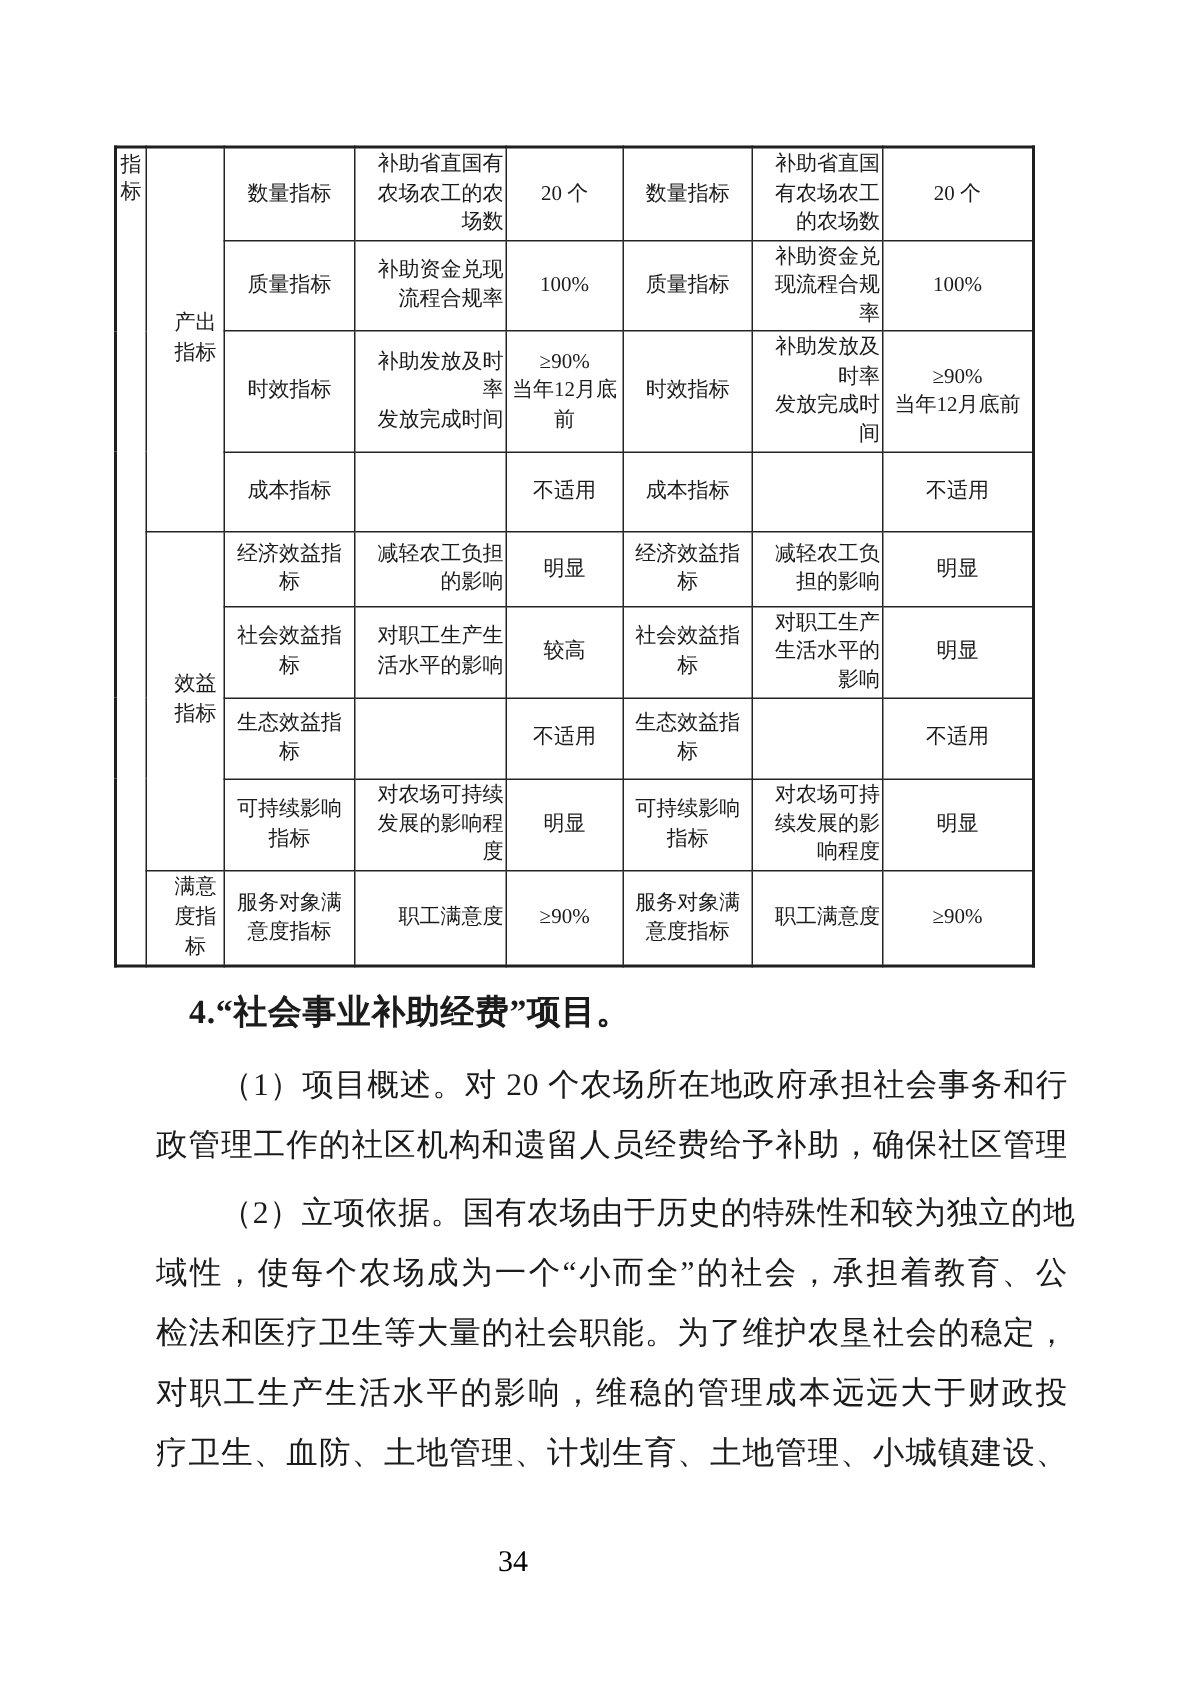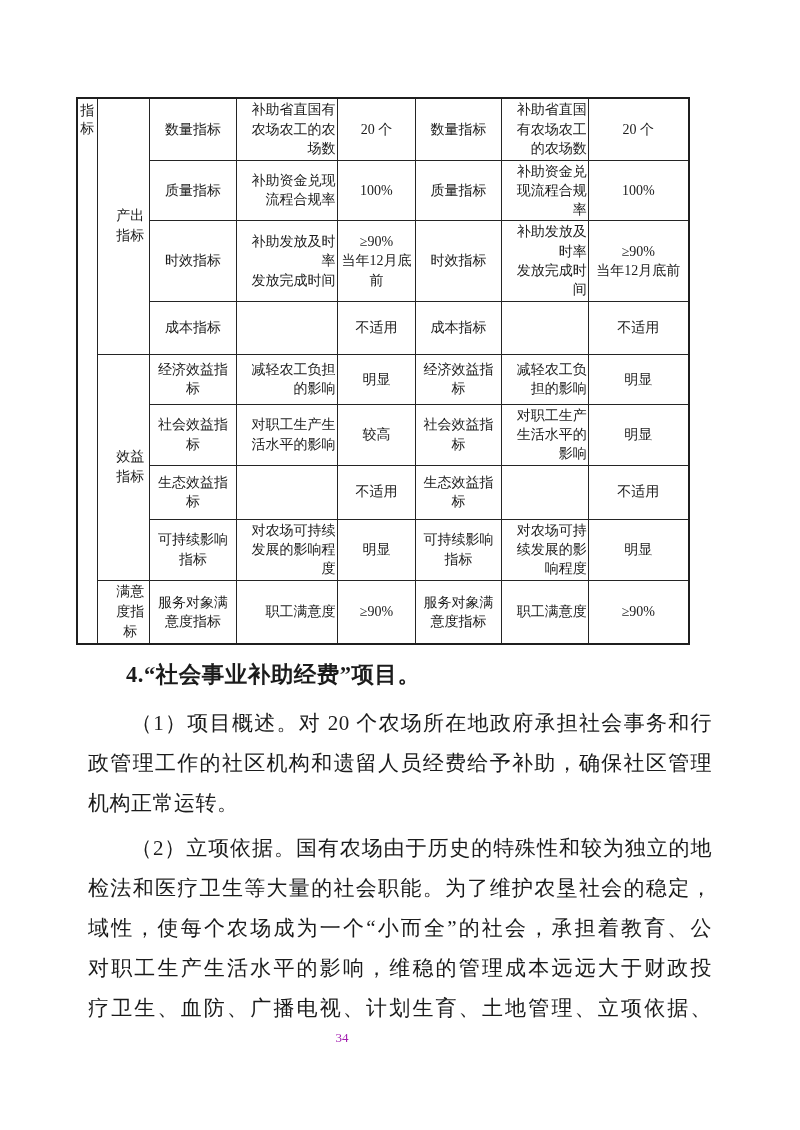--- a/index.html
+++ b/index.html
@@ -30,28 +30,29 @@
   .textblock{position:absolute;left:88px;top:660px;width:624px;}
   .heading{
     font-weight:bold;font-size:22.5px;line-height:30px;
     padding-left:38px;margin:0 0 13px 0;letter-spacing:0.5px;
   }
   .bodyline{
     font-size:21px;line-height:40px;height:40px;
     letter-spacing:0.5px;
     text-align:justify;text-align-last:justify;
     white-space:nowrap;
+    margin-left:16px;
   }
   .bodyline.lastline{text-align-last:left;}
   .bodyline.firstline{text-indent:43px;}
   .para-gap{margin-top:5px;}
   
   .pagenum{
     position:absolute;top:1030px;left:0;width:684px;
-    text-align:center;font-size:13px;color:#a21caf;
+    text-align:center;font-size:20px;color:#000000;
   }
 </style>
 </head>
 <body>
 
 <table class="perf-table">
   <colgroup>
     <col style="width:20px">
       <col style="width:52px">
       <col style="width:86px">
@@ -146,22 +147,21 @@
     <td class="val-cell">≥90%</td>
   </tr>
 </tbody>
   </table>
 
 <div class="textblock">
   <div class="heading">4.“社会事业补助经费”项目。</div>
 
   <div class="bodyline firstline">（1）项目概述。对 20 个农场所在地政府承担社会事务和行</div>
   <div class="bodyline">政管理工作的社区机构和遗留人员经费给予补助，确保社区管理</div>
-  <div class="bodyline lastline">机构正常运转。</div>
 
   <div class="bodyline firstline para-gap">（2）立项依据。国有农场由于历史的特殊性和较为独立的地</div>
+  <div class="bodyline">域性，使每个农场成为一个“小而全”的社会，承担着教育、公</div>
   <div class="bodyline">检法和医疗卫生等大量的社会职能。为了维护农垦社会的稳定，</div>
-  <div class="bodyline">域性，使每个农场成为一个“小而全”的社会，承担着教育、公</div>
   <div class="bodyline">对职工生产生活水平的影响，维稳的管理成本远远大于财政投</div>
-  <div class="bodyline">疗卫生、血防、广播电视、计划生育、土地管理、立项依据、</div>
+  <div class="bodyline">疗卫生、血防、土地管理、计划生育、土地管理、小城镇建设、</div>
 </div>
 
 <div class="pagenum">34</div>
 
 </body></html>

